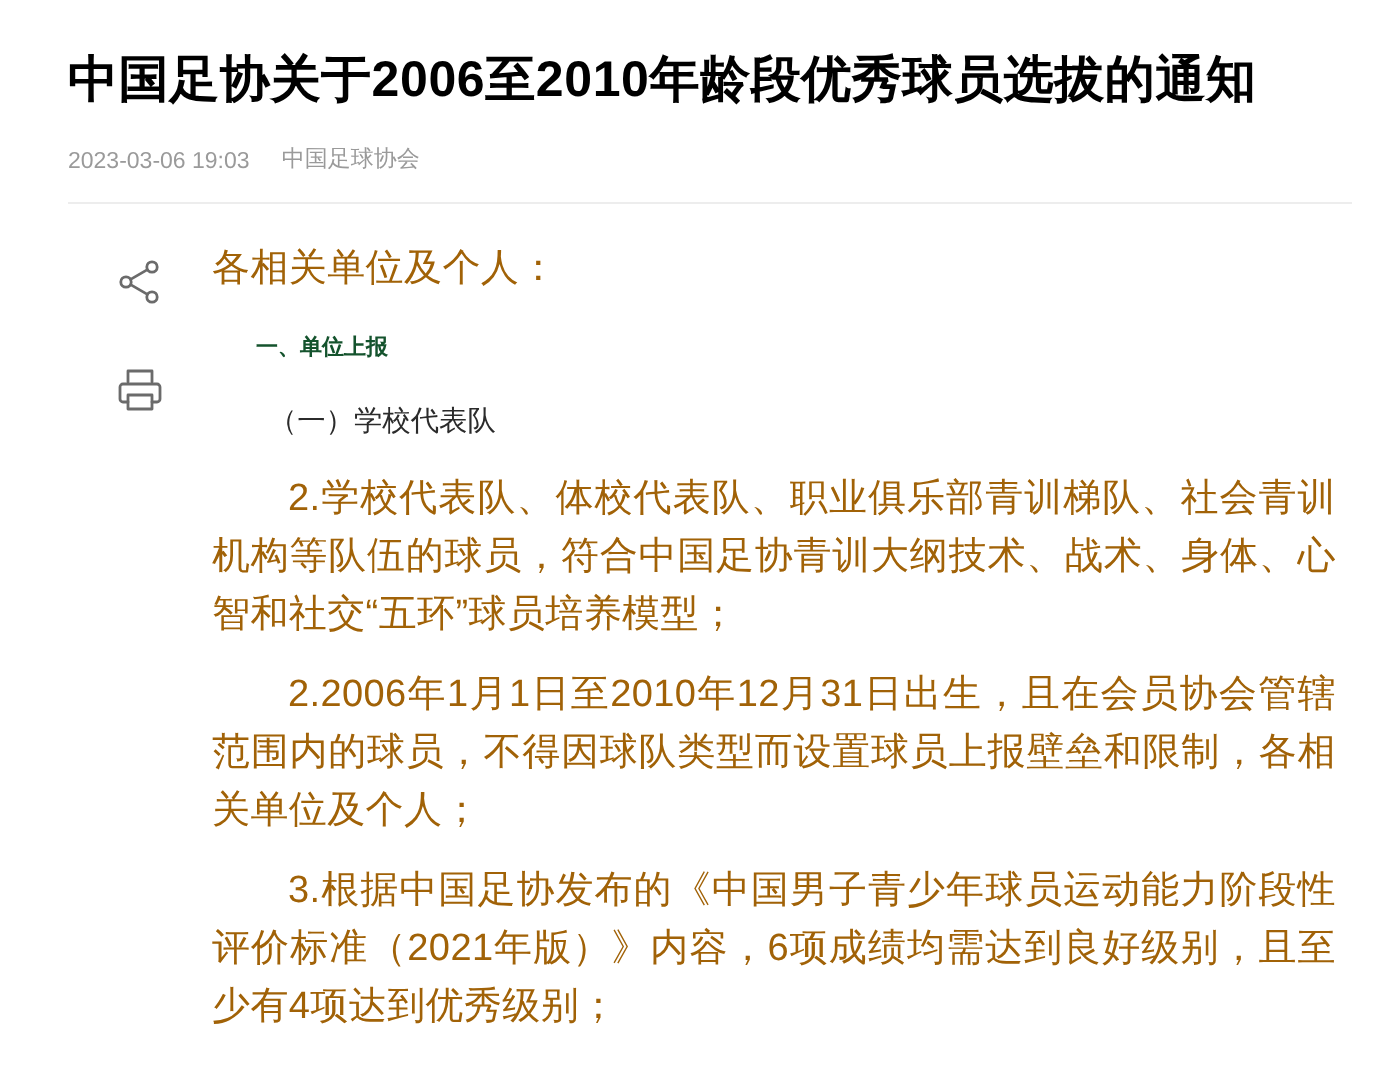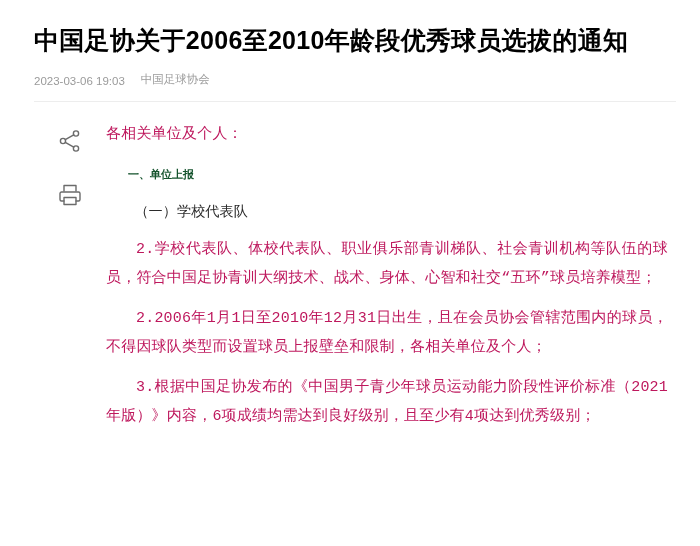--- a/index.html
+++ b/index.html
@@ -71,27 +71,26 @@
   .tool-btn svg {
     display: block;
   }
   .content {
     flex: 1 1 auto;
     padding-top: 18px;
     padding-right: 8px;
     min-width: 0;
   }
   .para {
-    font-size: 15px;
+    font-size: 19px;
     line-height: 29px;
-    color: #be185d;
+    color: #a16207;
     margin: 0 0 11px 0;
     text-align: justify;
     letter-spacing: 0.2px;
-    font-family: Liberation Mono, monospace;
   }
   .para.indent {
     text-indent: 2em;
   }
   .section-head {
     font-size: 11px;
     font-weight: bold;
     line-height: 29px;
     color: #14532d;
     margin: 6px 0 8px 0;

